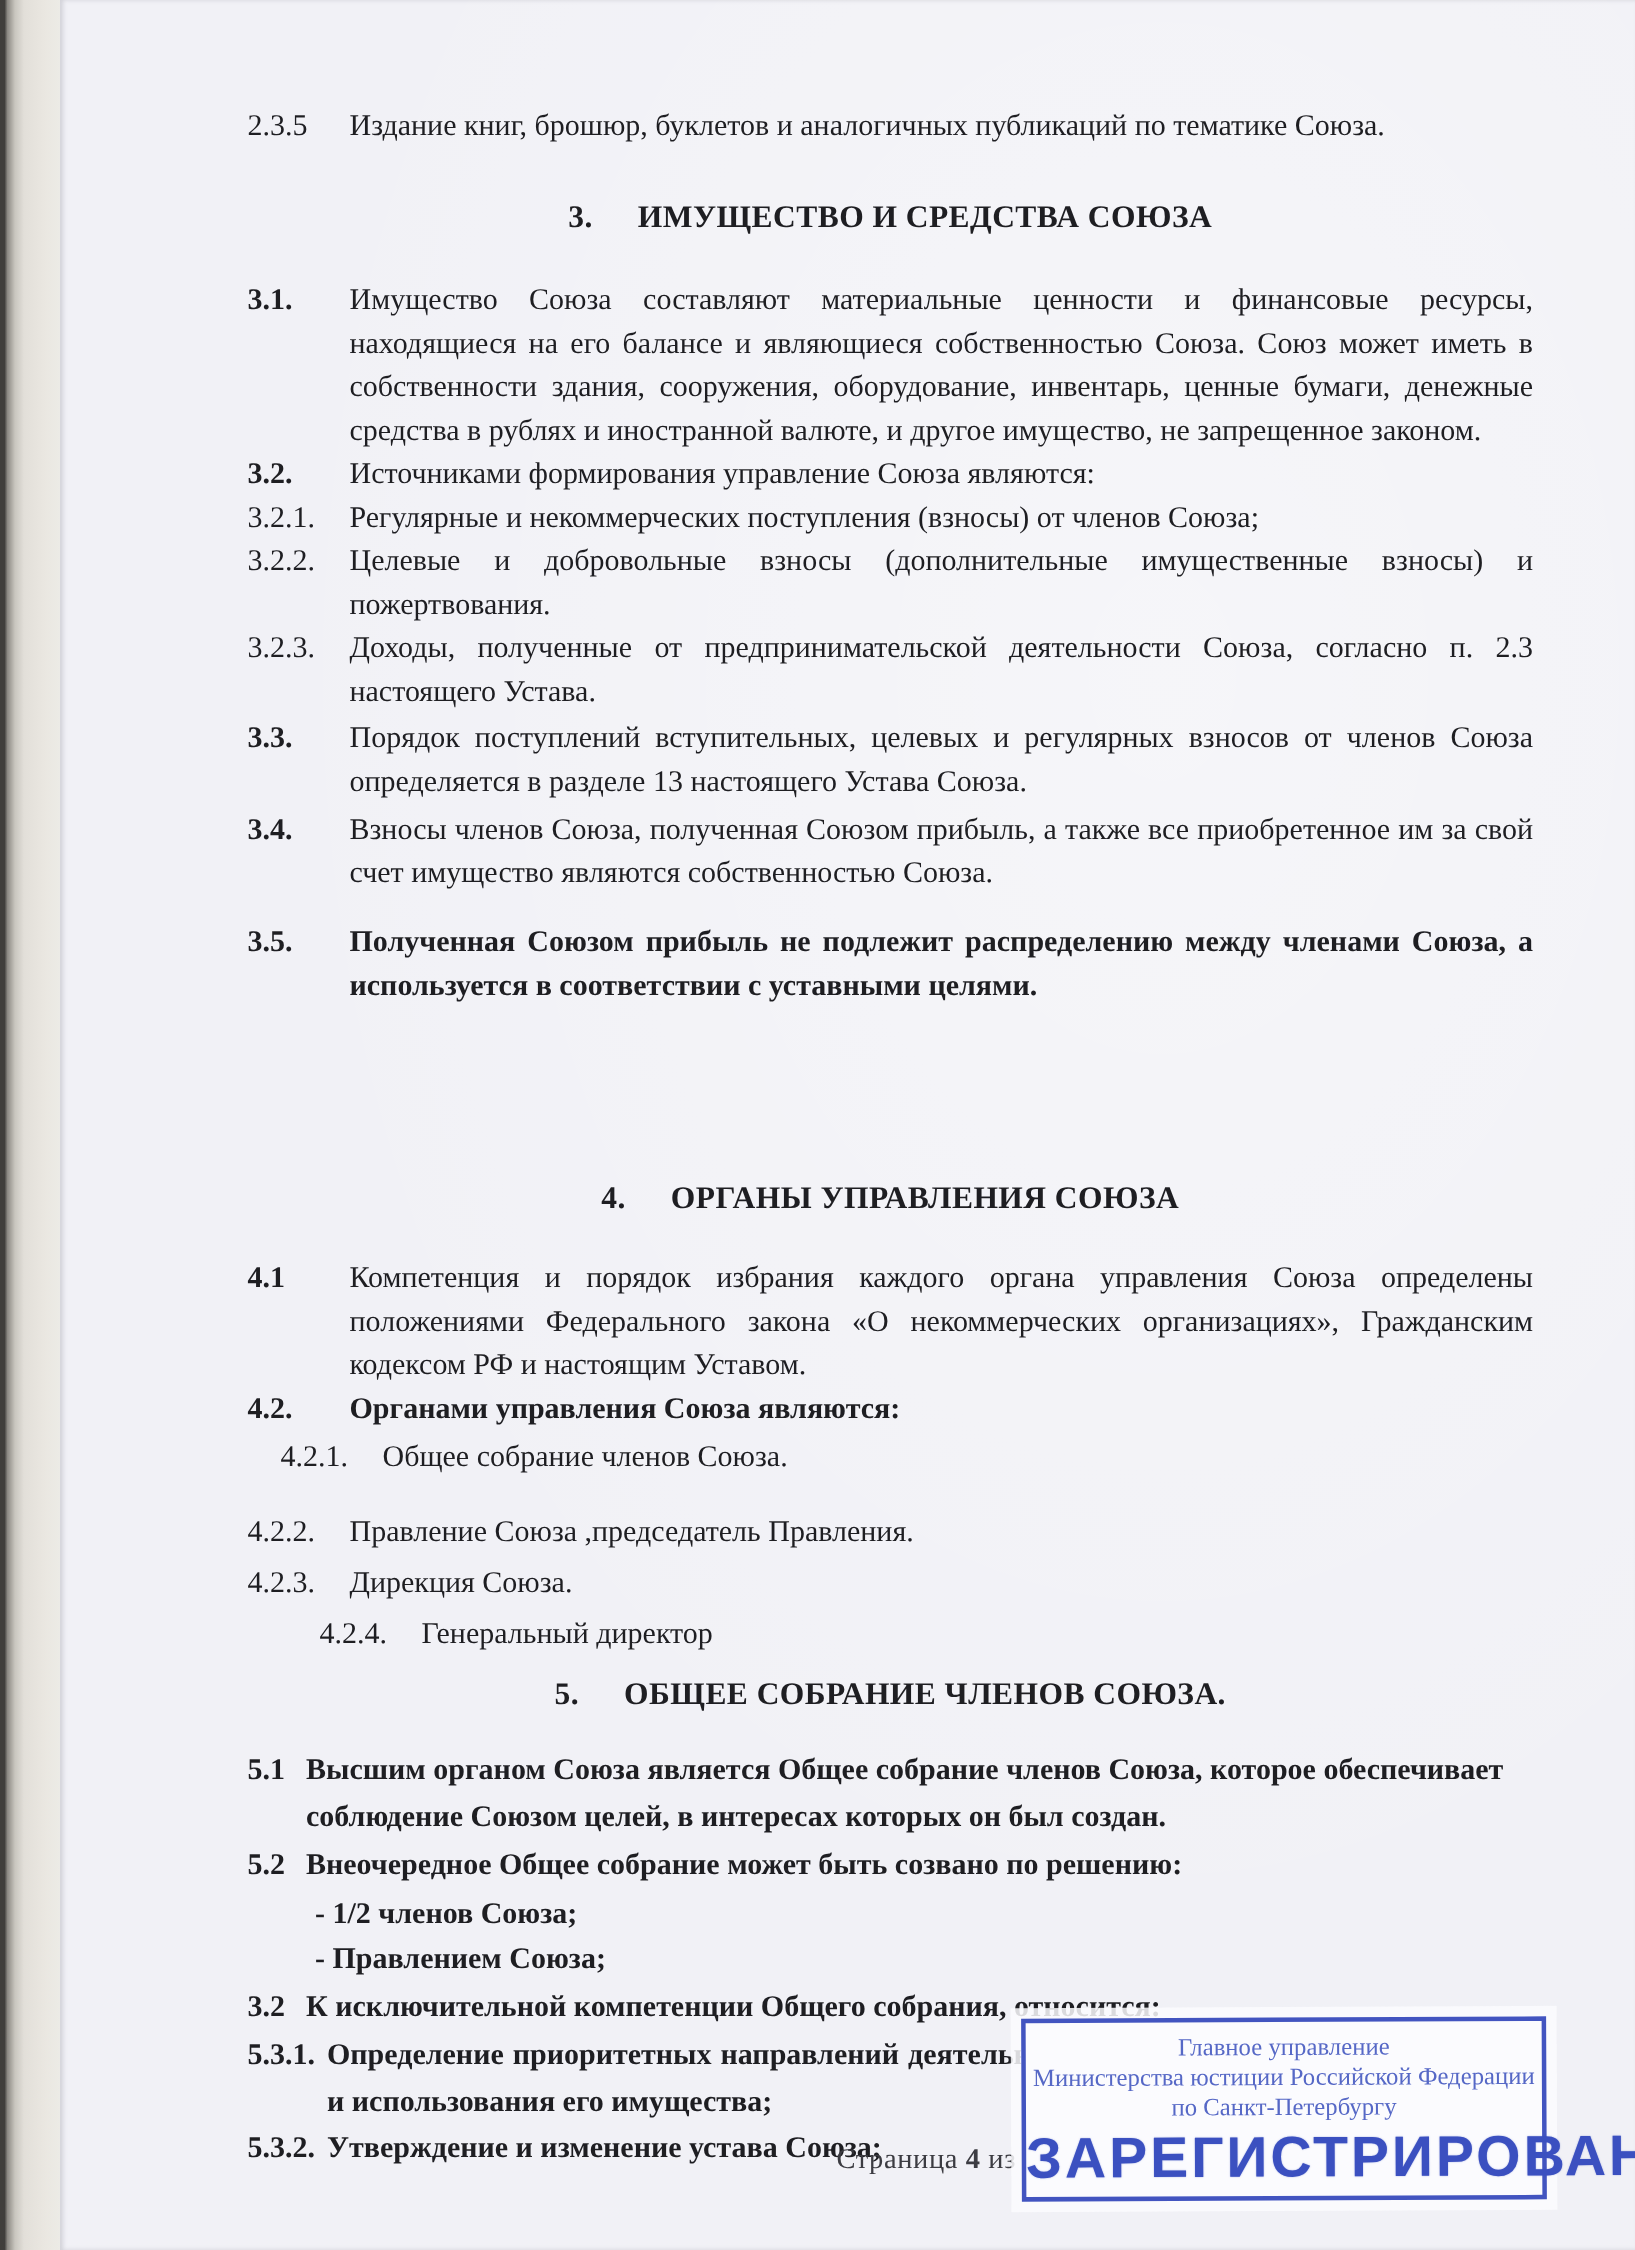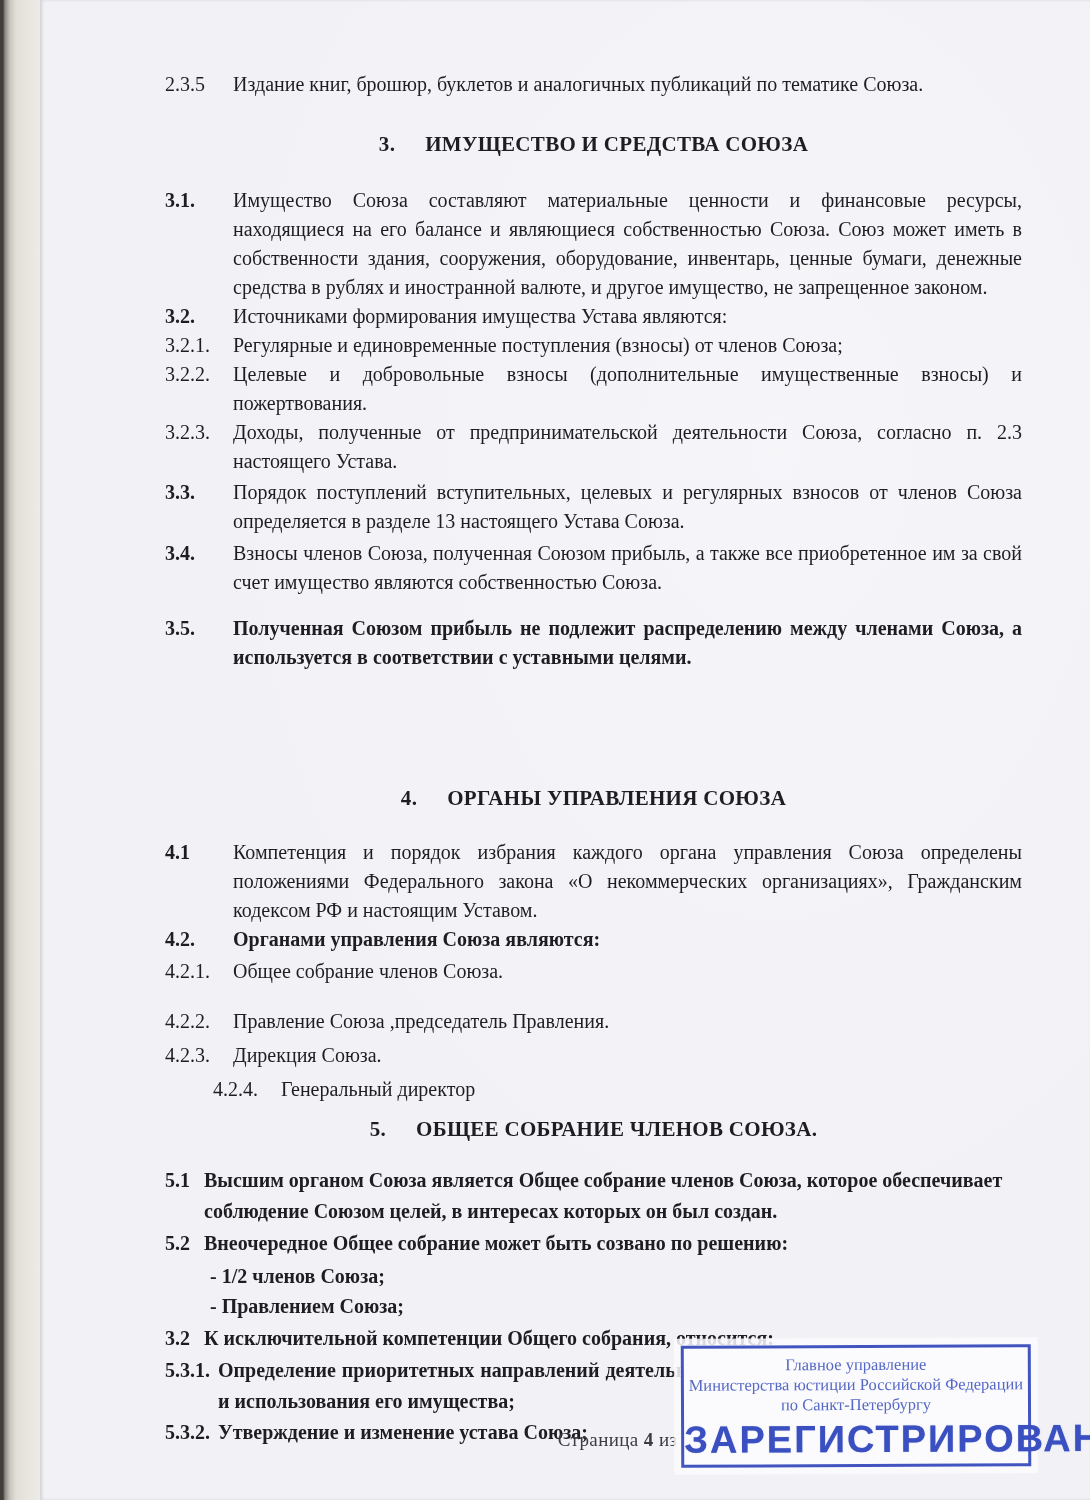--- a/index.html
+++ b/index.html
@@ -53,21 +53,21 @@
   [data-block="p531"], [data-block="p532"] {
     grid-template-columns: 53px 1fr; font-weight: bold; line-height: 31px;
   }
 
   
   [data-block="h3"]   { margin-top: 31px; margin-bottom: 27px; }
   [data-block="p33"]  { margin-top: 2px; }
   [data-block="p34"]  { margin-top: 3px; }
   [data-block="p35"]  { margin-top: 17px; }
   [data-block="h4"]   { margin-top: 112px; margin-bottom: 25px; }
-  [data-block="p421"] { margin-top: 3px; }
+  [data-block="p421"] { margin-top: 3px; margin-left: 22px; }
   [data-block="p422"] { margin-top: 21px; }
   [data-block="p423"] { margin-top: 5px; }
   [data-block="p424"] { margin-top: 5px; margin-left: 48px; }
   [data-block="h5"]   { margin-top: 11px; margin-bottom: 21px; }
   [data-block="p52"]  { margin-top: 1px; }
   [data-block="d1"]   { margin-top: 2px; }
   [data-block="p53"]  { margin-top: 2px; }
   [data-block="p531"] { margin-top: 1px; }
 
   .footer {
@@ -106,25 +106,25 @@
       <span class="num">2.3.5</span>
       <div class="txt">Издание книг, брошюр, буклетов и аналогичных публикаций по тематике Союза.</div>
     </div>
     <div class="heading" data-block="h3"><span class="h-num">3.</span><span>ИМУЩЕСТВО И СРЕДСТВА СОЮЗА</span></div>
     <div class="item" data-block="p31">
       <span class="num b">3.1.</span>
       <div class="txt justify">Имущество Союза составляют материальные ценности и финансовые ресурсы, находящиеся на его балансе и являющиеся собственностью Союза. Союз может иметь в собственности здания, сооружения, оборудование, инвентарь, ценные бумаги, денежные средства в рублях и иностранной валюте, и другое имущество, не запрещенное законом.</div>
     </div>
     <div class="item" data-block="p32">
       <span class="num b">3.2.</span>
-      <div class="txt">Источниками формирования имущества Устава являются:</div>
+      <div class="txt">Источниками формирования управление Союза являются:</div>
     </div>
     <div class="item" data-block="p321">
       <span class="num">3.2.1.</span>
-      <div class="txt">Регулярные и единовременные поступления (взносы) от членов Союза;</div>
+      <div class="txt">Регулярные и некоммерческих поступления (взносы) от членов Союза;</div>
     </div>
     <div class="item" data-block="p322">
       <span class="num">3.2.2.</span>
       <div class="txt justify">Целевые и добровольные взносы (дополнительные имущественные взносы) и пожертвования.</div>
     </div>
     <div class="item" data-block="p323">
       <span class="num">3.2.3.</span>
       <div class="txt justify">Доходы, полученные от предпринимательской деятельности Союза, согласно п. 2.3 настоящего Устава.</div>
     </div>
     <div class="item" data-block="p33">

